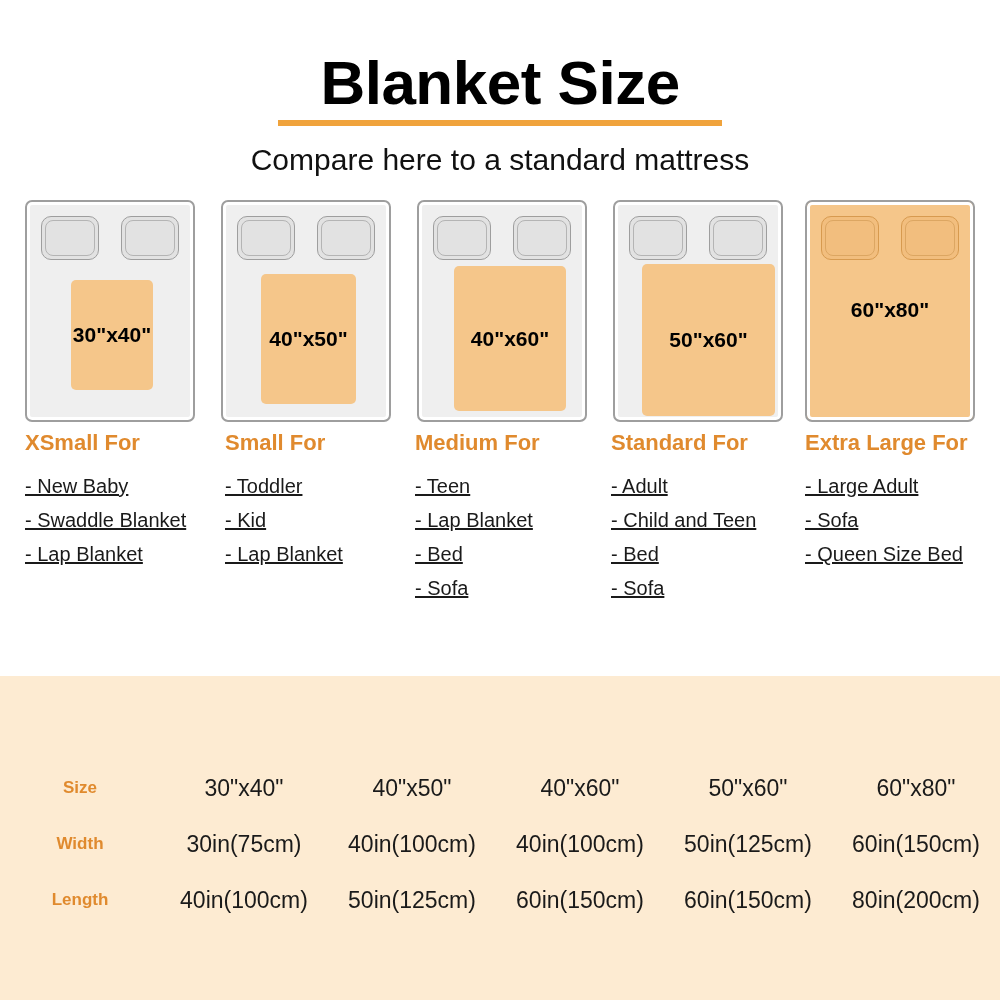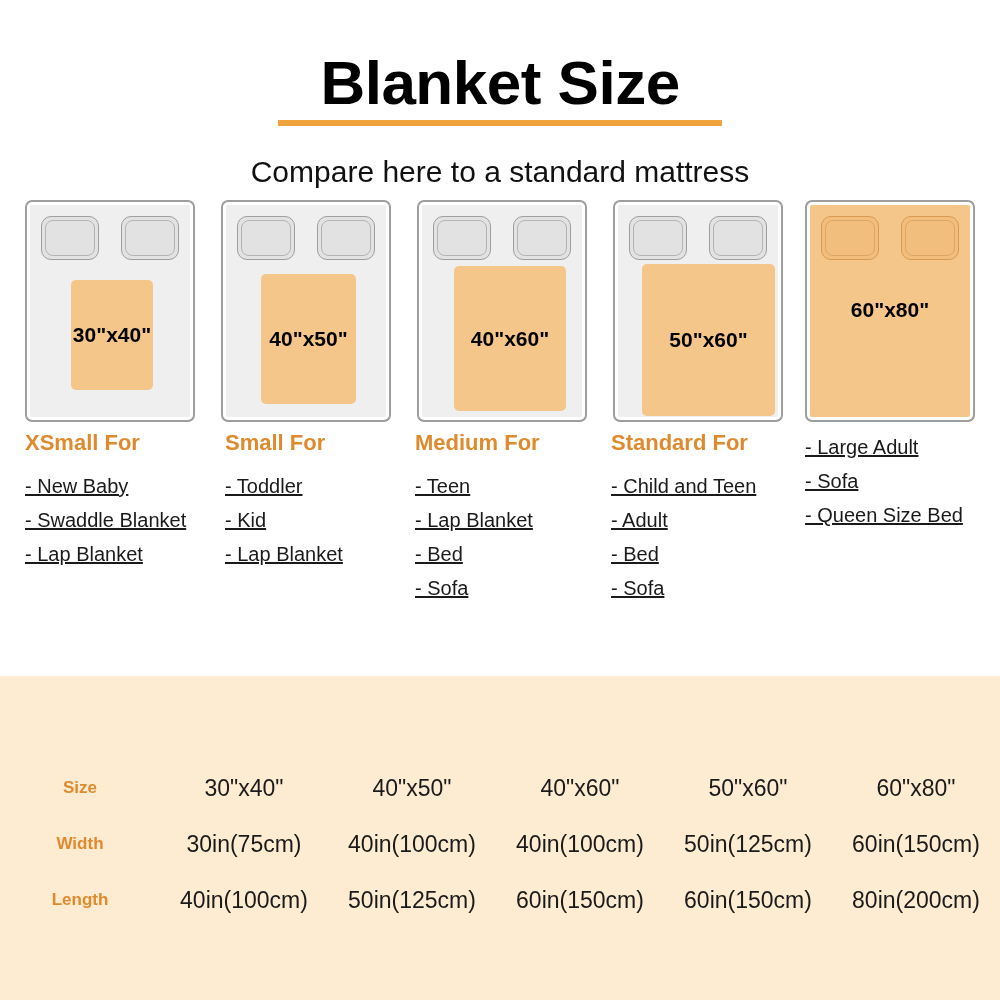--- a/index.html
+++ b/index.html
@@ -20,21 +20,21 @@
     letter-spacing:-0.5px;line-height:1;
     margin:0;padding-top:52px;
     display:inline-block;
   }
   .title-underline{
     width:444px;height:6px;background:#F0A33C;
     margin:6px auto 0 auto;
   }
   .subtitle{
     font-size:30px;color:#111111;font-weight:400;
-    margin-top:29px;
+    margin-top:17px;
   }
 
   
   .beds-row{position:absolute;left:0;top:200px;width:1000px;height:225px;}
   .bed-cell{position:absolute;top:0;width:170px;height:222px;}
   .bed-cell.c0{left:25px;}
   .bed-cell.c1{left:221px;}
   .bed-cell.c2{left:417px;}
   .bed-cell.c3{left:613px;}
   .bed-cell.c4{left:805px;}
@@ -215,27 +215,28 @@
     <div class="cat c2">
       <div class="cat-title">Medium For</div>
       <div class="cat-item">- Teen</div>
       <div class="cat-item">- Lap Blanket</div>
       <div class="cat-item">- Bed</div>
       <div class="cat-item">- Sofa</div>
     </div>
 
     <div class="cat c3">
       <div class="cat-title">Standard For</div>
+      <div class="cat-item">- Adult</div>
       <div class="cat-item">- Child and Teen</div>
-      <div class="cat-item">- Adult</div>
       <div class="cat-item">- Bed</div>
       <div class="cat-item">- Sofa</div>
     </div>
 
     <div class="cat c4">
+      <div class="cat-title">Extra Large For</div>
       <div class="cat-item">- Large Adult</div>
       <div class="cat-item">- Sofa</div>
       <div class="cat-item">- Queen Size Bed</div>
     </div>
 
   </div>
 
   <div class="table-section">
     <table class="spec-table">
       <colgroup>

